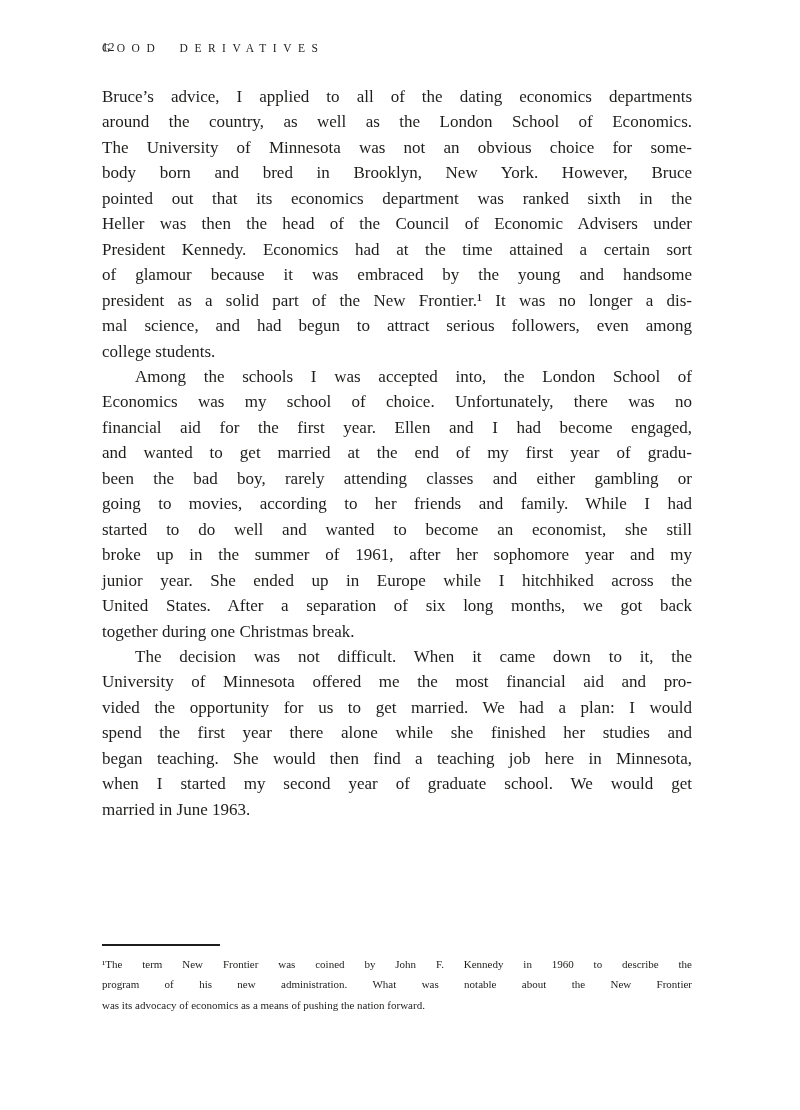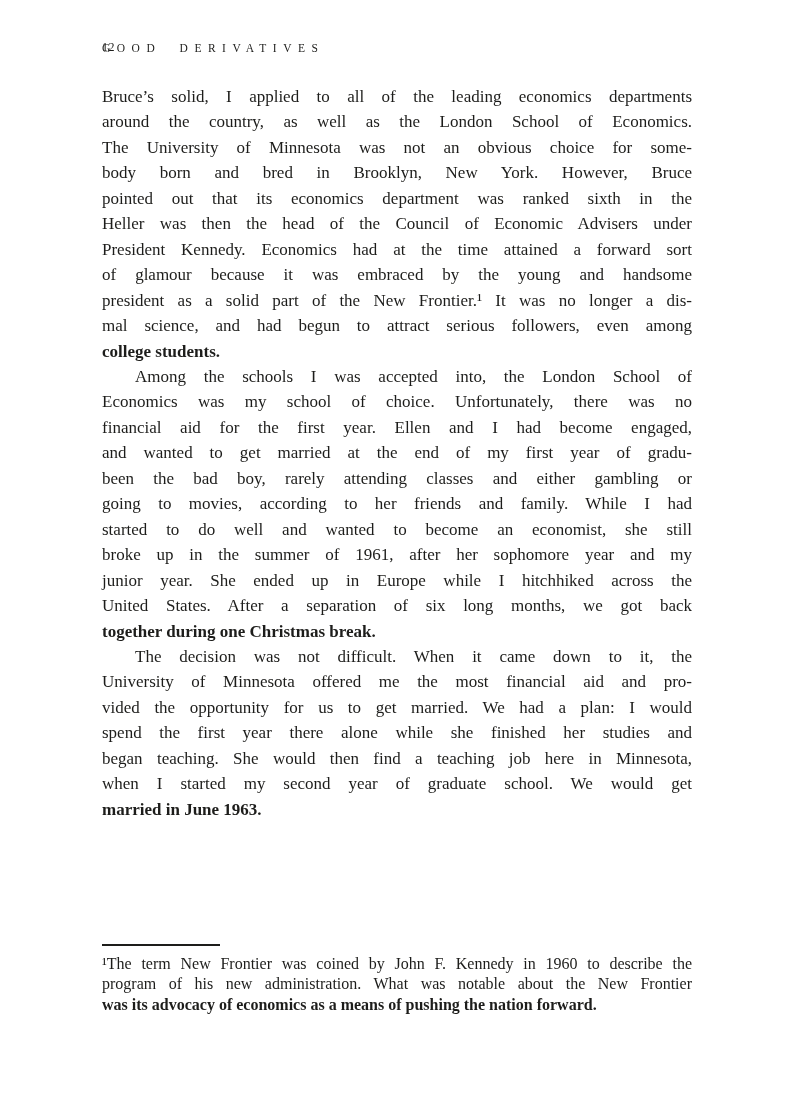--- a/index.html
+++ b/index.html
@@ -45,57 +45,56 @@
     font-size: 17px;
     line-height: 25.45px;
   }
   .line {
     text-align: justify;
     text-align-last: justify;
     white-space: normal;
   }
   .line.last {
     text-align-last: left;
-    font-weight: bold;
   }
   .line.indent {
     padding-left: 33px;
   }
   
   .footnote {
     position: absolute;
     left: 102px; top: 944px; width: 590px;
-    font-size: 16px;
+    font-size: 11px;
     line-height: 20.6px;
   }
   .fn-rule {
     width: 118px; height: 1.5px;
     background: var(--ink, #2a2a28);
     margin-bottom: 8px;
   }
 </style>
 </head>
 <body style="--paper: #ffffff; --ink: #1d1d1b;">
 
 <div class="page">
 
   <header class="header">
     <span class="pagenum">12</span>
     <span class="runhead">GOOD DERIVATIVES</span>
   </header>
 
   <main class="body">
       <div class="paragraph">
-        <div class="line">Bruce’s solid, I applied to all of the leading economics departments</div>
+        <div class="line">Bruce’s advice, I applied to all of the dating economics departments</div>
         <div class="line">around the country, as well as the London School of Economics.</div>
         <div class="line">The University of Minnesota was not an obvious choice for some-</div>
         <div class="line">body born and bred in Brooklyn, New York. However, Bruce</div>
         <div class="line">pointed out that its economics department was ranked sixth in the</div>
         <div class="line">Heller was then the head of the Council of Economic Advisers under</div>
-        <div class="line">President Kennedy. Economics had at the time attained a forward sort</div>
+        <div class="line">President Kennedy. Economics had at the time attained a certain sort</div>
         <div class="line">of glamour because it was embraced by the young and handsome</div>
         <div class="line">president as a solid part of the New Frontier.¹ It was no longer a dis-</div>
         <div class="line">mal science, and had begun to attract serious followers, even among</div>
         <div class="line last">college students.</div>
       </div>
       <div class="paragraph">
         <div class="line indent">Among the schools I was accepted into, the London School of</div>
         <div class="line">Economics was my school of choice. Unfortunately, there was no</div>
         <div class="line">financial aid for the first year. Ellen and I had become engaged,</div>
         <div class="line">and wanted to get married at the end of my first year of gradu-</div>

